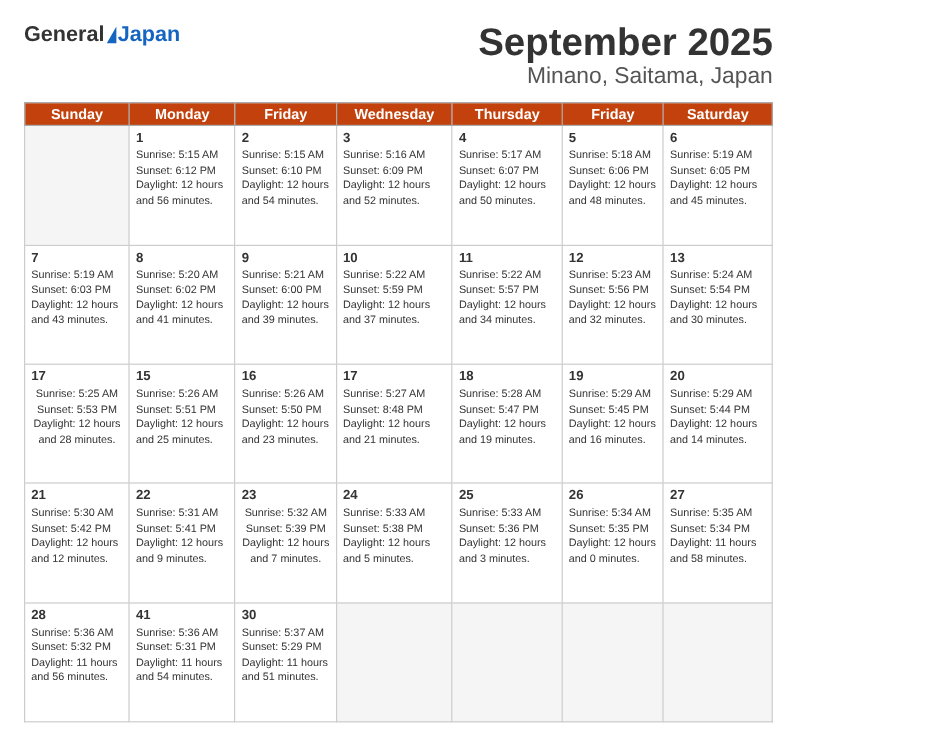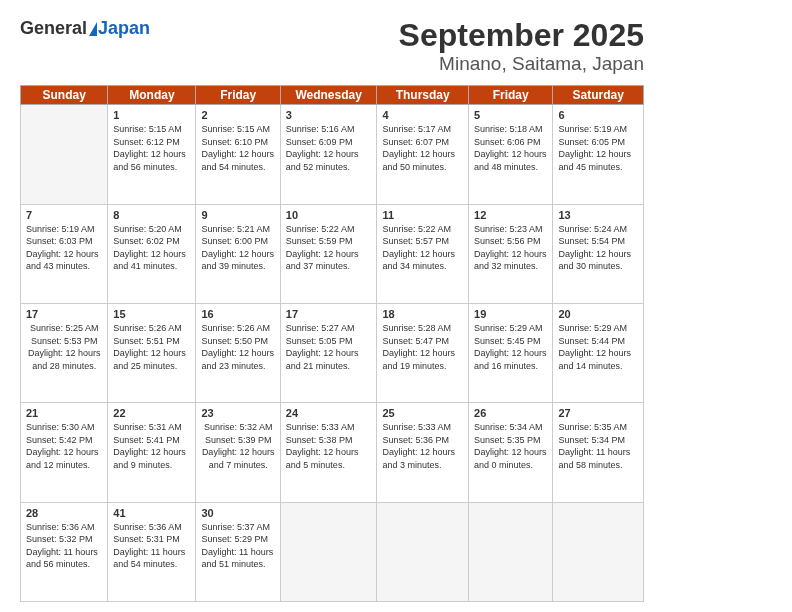--- a/index.html
+++ b/index.html
@@ -245,21 +245,21 @@
           <td>
             <span class="day-number">16</span>
             <div class="day-info" style="white-space: pre-line;">Sunrise: 5:26 AM
 Sunset: 5:50 PM
 Daylight: 12 hours
 and 23 minutes.</div>
           </td>
           <td>
             <span class="day-number">17</span>
             <div class="day-info" style="white-space: pre-line;">Sunrise: 5:27 AM
-Sunset: 5:05 PM
+Sunset: 8:48 PM
 Daylight: 12 hours
 and 21 minutes.</div>
           </td>
           <td>
             <span class="day-number">18</span>
             <div class="day-info" style="white-space: pre-line;">Sunrise: 5:28 AM
 Sunset: 5:47 PM
 Daylight: 12 hours
 and 19 minutes.</div>
           </td>

